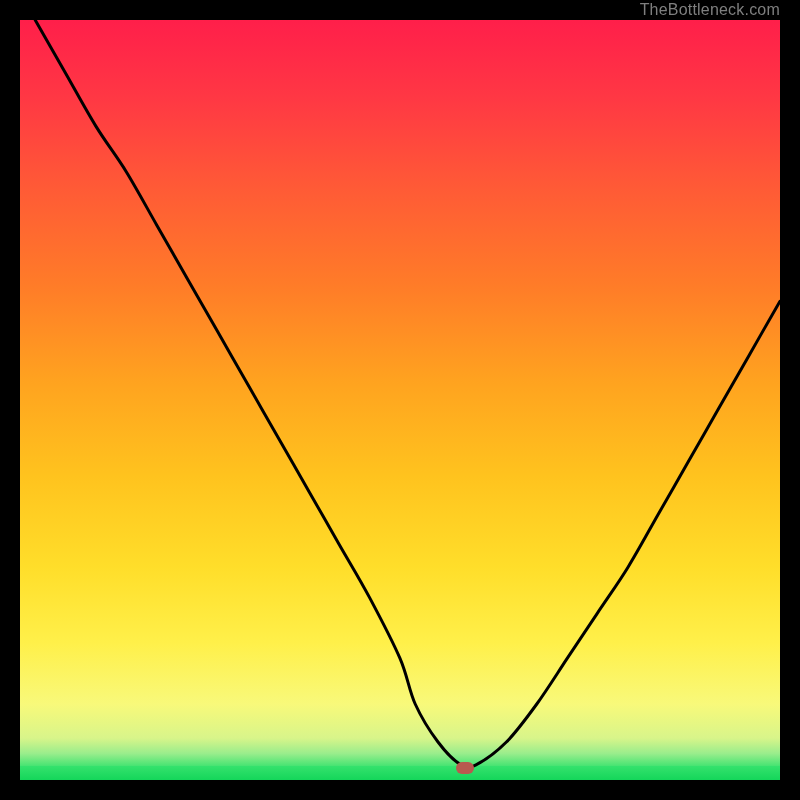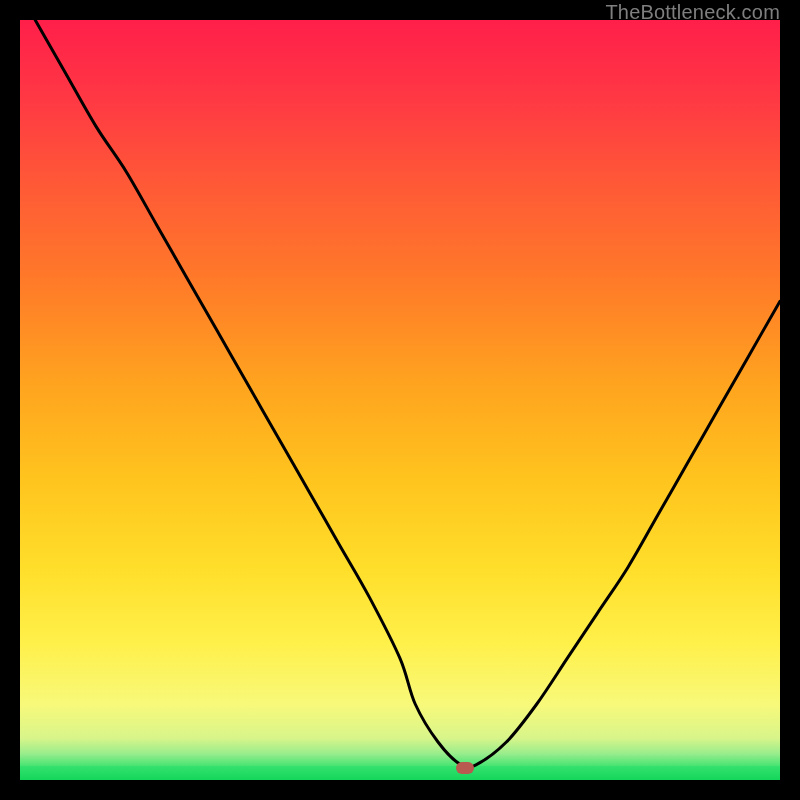--- a/index.html
+++ b/index.html
@@ -32,21 +32,21 @@
     bottom: 0;
     width: 760px;
     height: 14px;
     background: linear-gradient(to bottom, #35e26d 0%, #14d65a 100%);
   }
   .attribution {
     position: absolute;
     top: 1px;
     right: 20px;
     color: #7f7f7f;
-    font-size: 20px;
+    font-size: 16px;
     letter-spacing: 0.2px;
     text-align: center;
   }
   svg.curve {
     position: absolute;
     left: 0;
     top: 0;
     width: 760px;
     height: 760px;
   }

